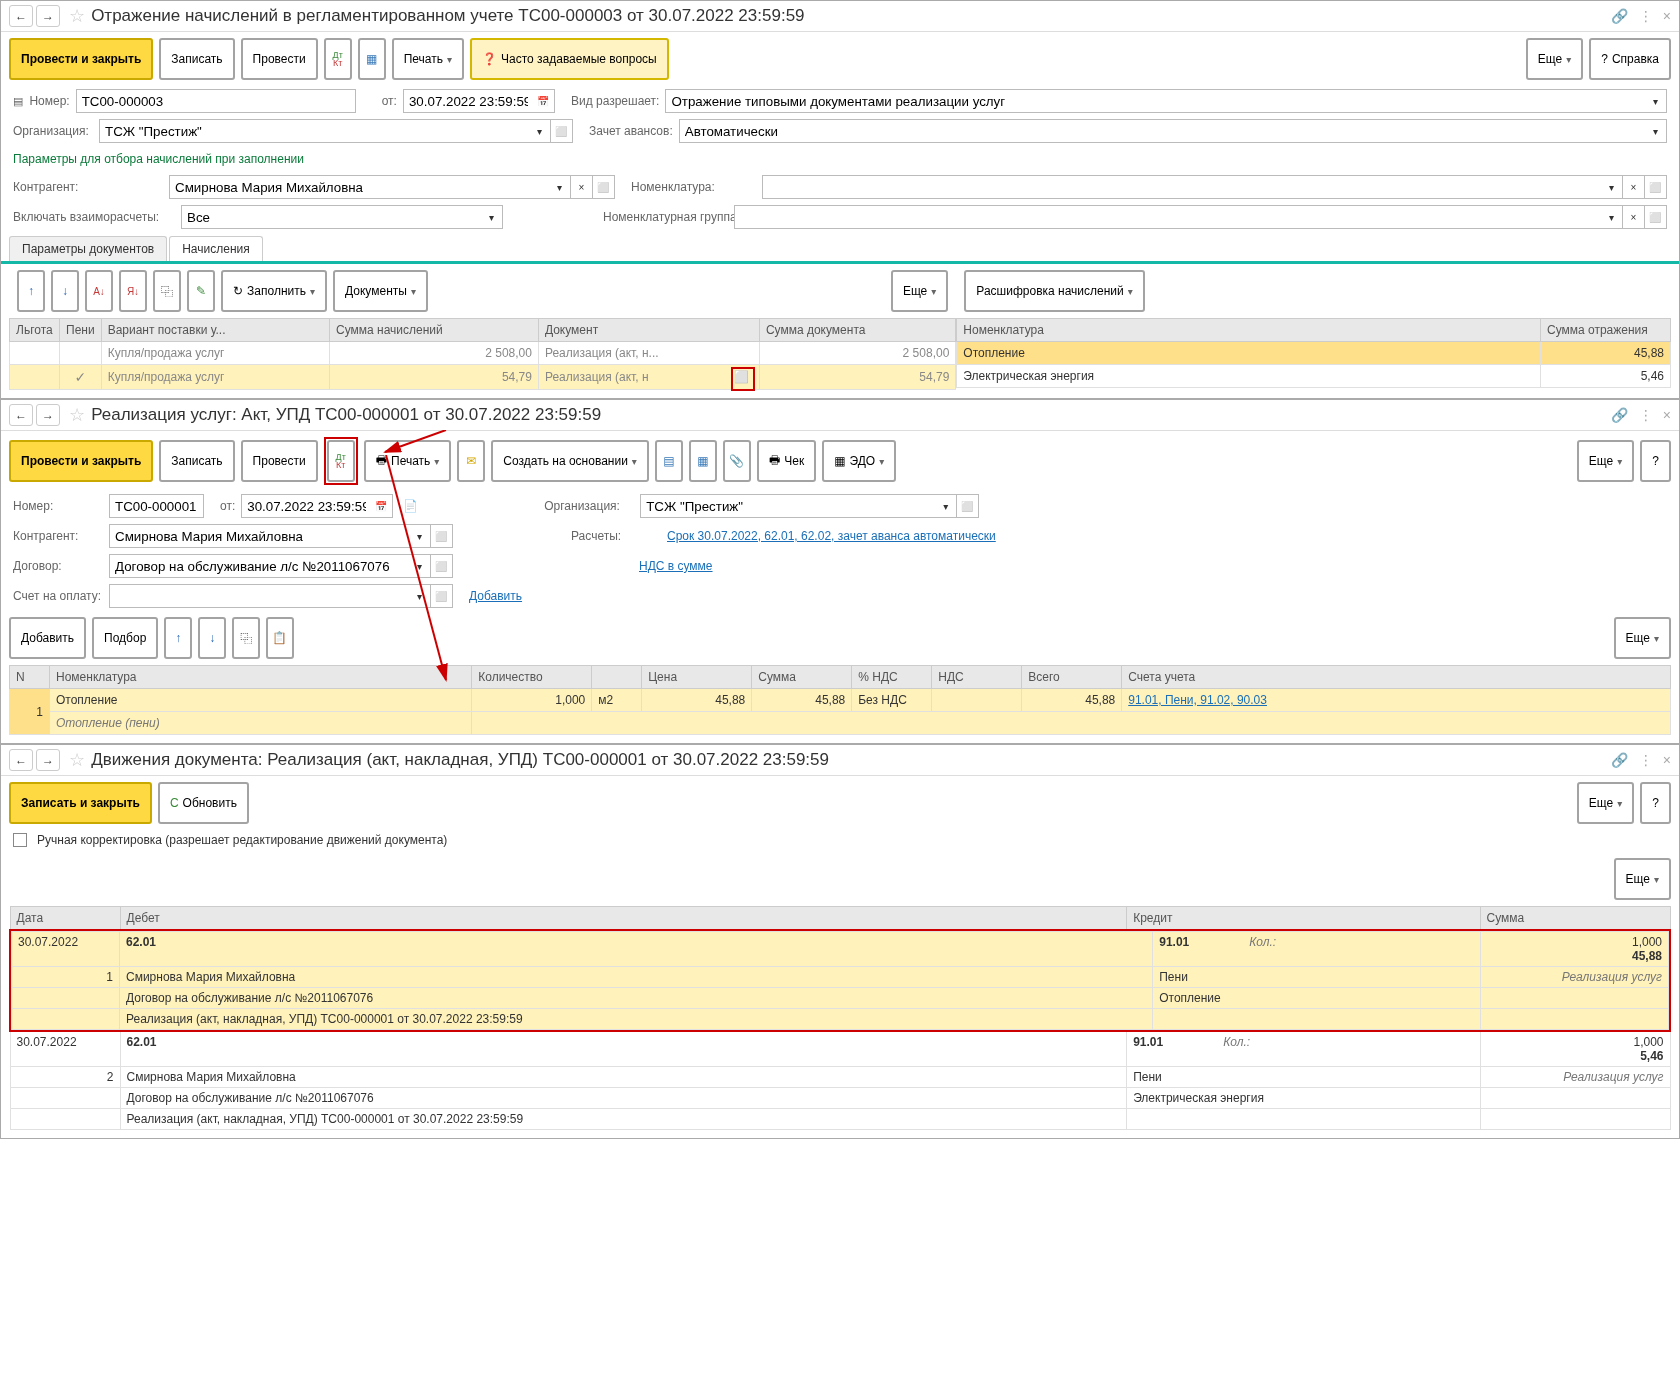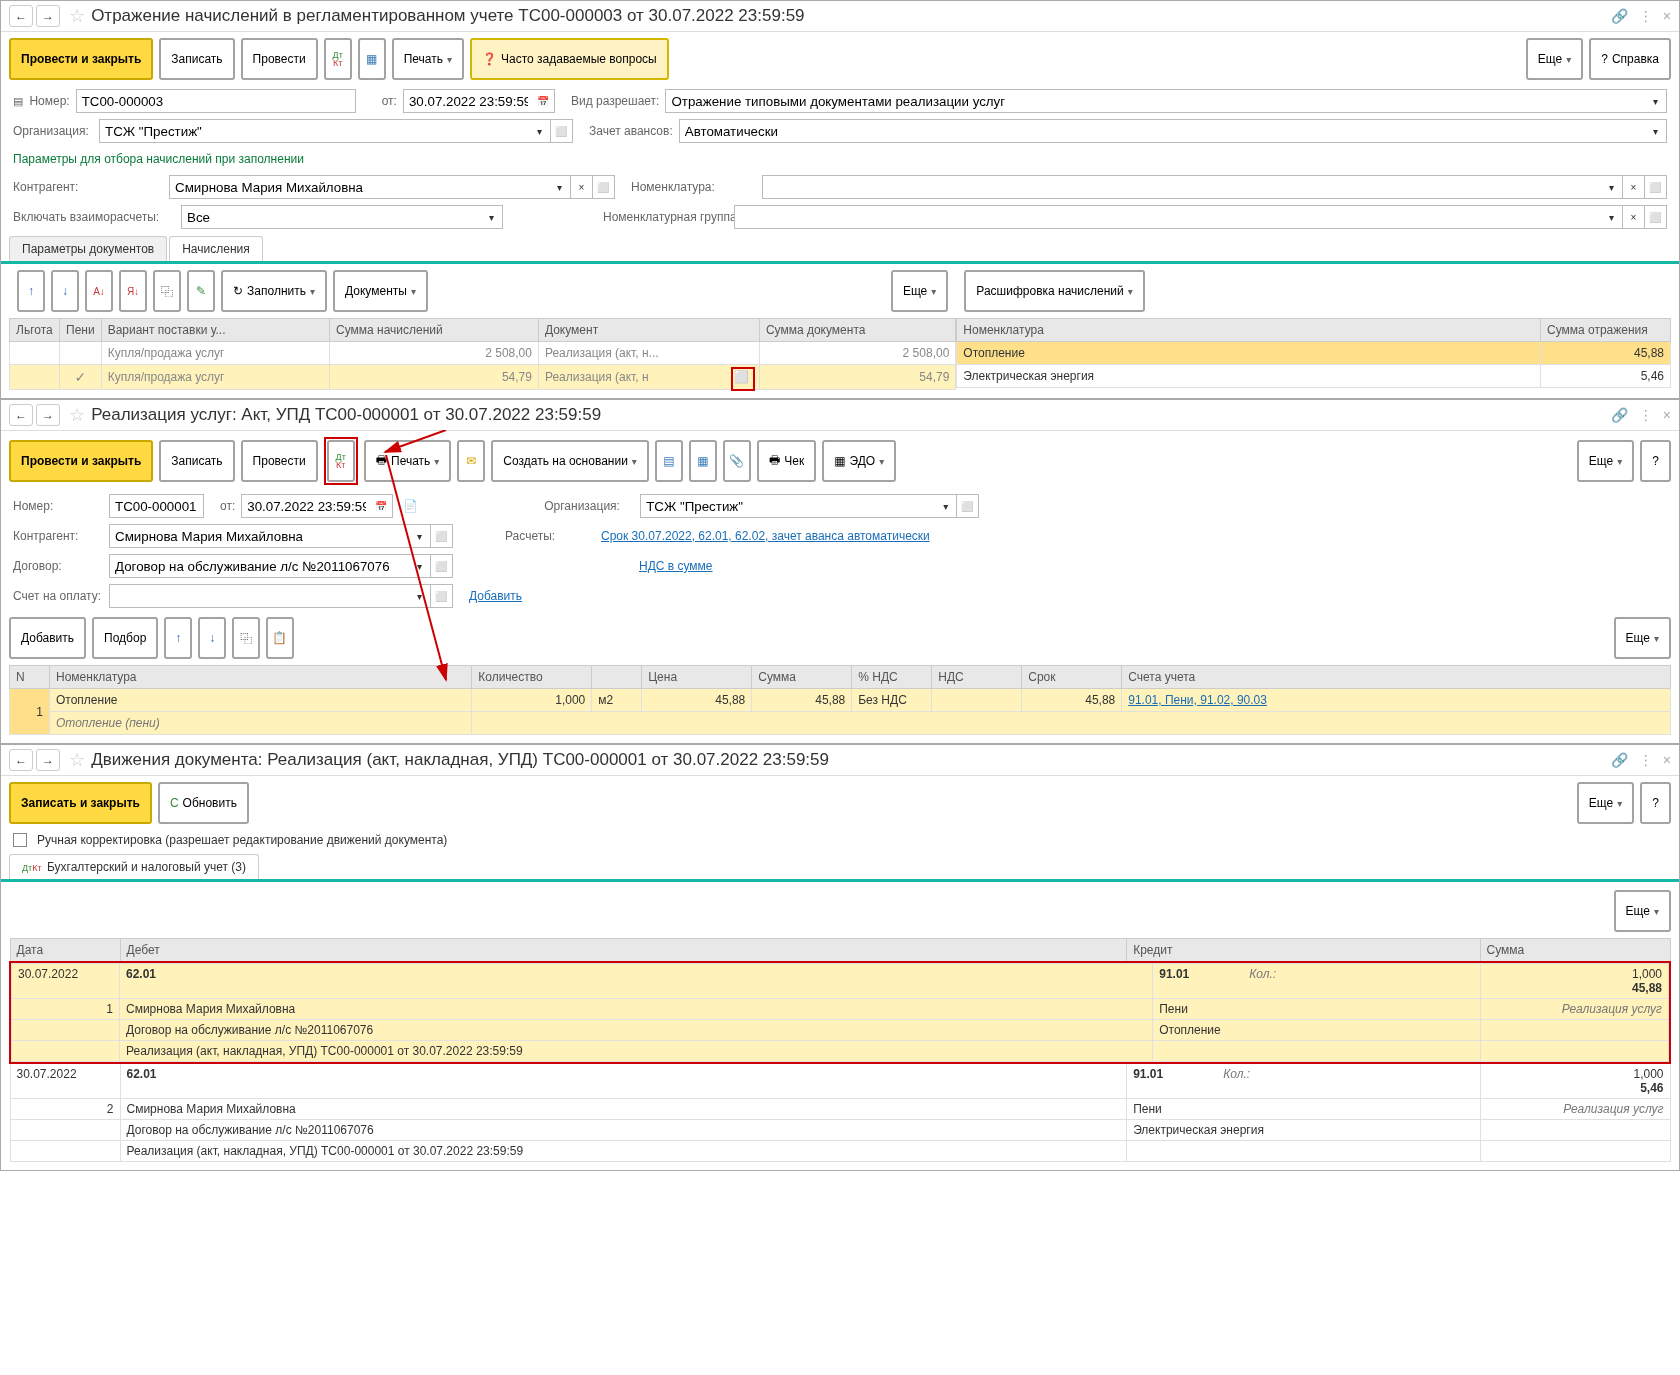--- a/index.html
+++ b/index.html
@@ -295,21 +295,21 @@
         <div class="ib">⬜</div>
     </div>
   </div>
   <div class="form-row">
     <span class="label" style="width:90px;">Контрагент:</span>
     <div class="input-group">
       <input class="input" style="width: 300px;" value="Смирнова Мария Михайловна">
       <div class="ib">▾</div>
         <div class="ib">⬜</div>
     </div>
-    <span class="label" style="margin-left:46px;width:90px;">Расчеты:</span>
+    <span class="label" style="margin-left:112px;width:90px;">Расчеты:</span>
     <span class="link">Срок 30.07.2022, 62.01, 62.02, зачет аванса автоматически</span>
   </div>
   <div class="form-row">
     <span class="label" style="width:90px;">Договор:</span>
     <div class="input-group">
       <input class="input" style="width: 300px;" value="Договор на обслуживание л/с №2011067076">
       <div class="ib">▾</div>
         <div class="ib">⬜</div>
     </div>
     <span class="link" style="margin-left:180px;">НДС в сумме</span>
@@ -341,21 +341,21 @@
     <thead>
         <tr>
       <th style="width:40px;">N</th>
       <th>Номенклатура</th>
       <th style="width:120px;">Количество</th>
       <th style="width:50px;"></th>
       <th style="width:110px;">Цена</th>
       <th style="width:100px;">Сумма</th>
       <th style="width:80px;">% НДС</th>
       <th style="width:90px;">НДС</th>
-      <th style="width:100px;">Срок</th>
+      <th style="width:100px;">Всего</th>
       <th>Счета учета</th>
     </tr>
       </thead>
     <tbody>
       <tr class="selected">
         <td rowspan="2" class="num" style="background:#ffe08a;color:#333;">1</td>
         <td style="color:#333;">Отопление</td>
         <td class="num" style="color:#333;">1,000</td>
         <td style="color:#333;">м2</td>
         <td class="num" style="color:#333;">45,88</td>
@@ -400,23 +400,20 @@
         <span>Обновить</span>
       </button>
     <div class="spacer"></div>
     <button class="btn dropdown-btn">Еще</button>
     <button class="btn">?</button>
   </div>
   <div class="form-row">
     <span class="checkbox"></span>
     <span>Ручная корректировка (разрешает редактирование движений документа)</span>
   </div>
-  <div class="tabs" style="margin-top:4px;">
-    <div class="tab active"><span class="dt-kt tab-dk"><span class="dt">Дт</span><span class="kt">Кт</span></span> <span>Бухгалтерский и налоговый учет (3)</span></div>
-  </div>
   <div style="padding:8px;">
     <div style="text-align:right;margin-bottom:6px;">
       <button class="btn dropdown-btn">Еще</button>
     </div>
     <table class="table movements-table">
       <thead>
           <tr>
         <th style="width:110px;">Дата</th>
         <th>Дебет</th>
         <th>Кредит</th>

